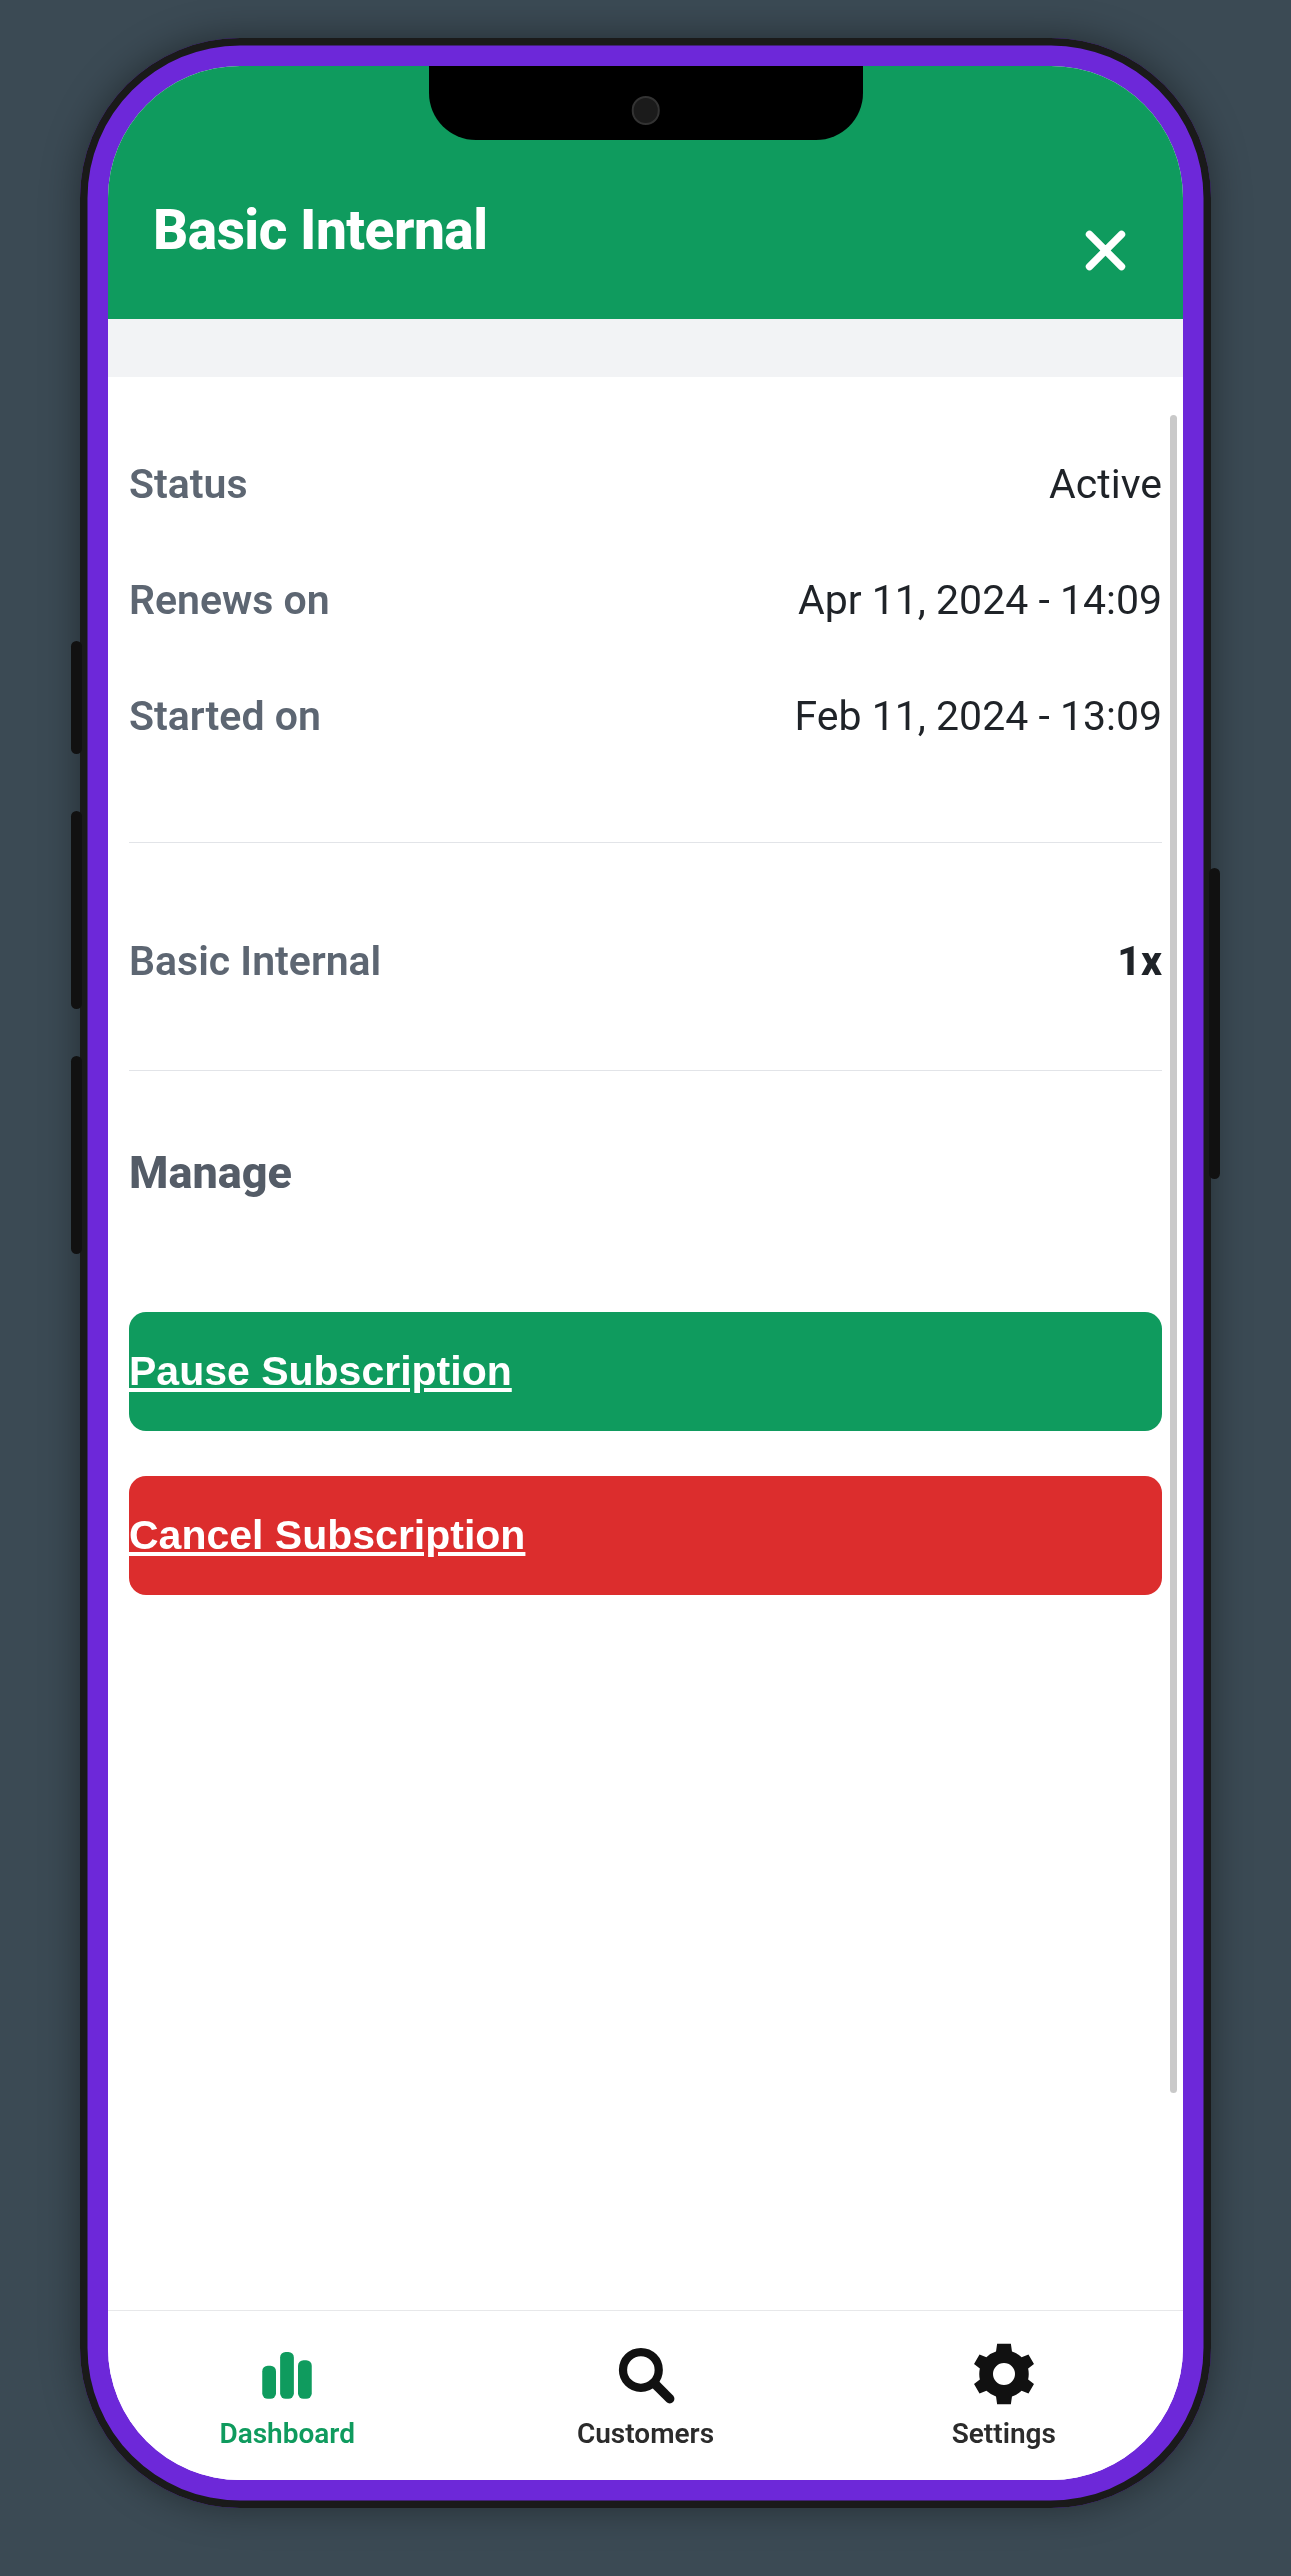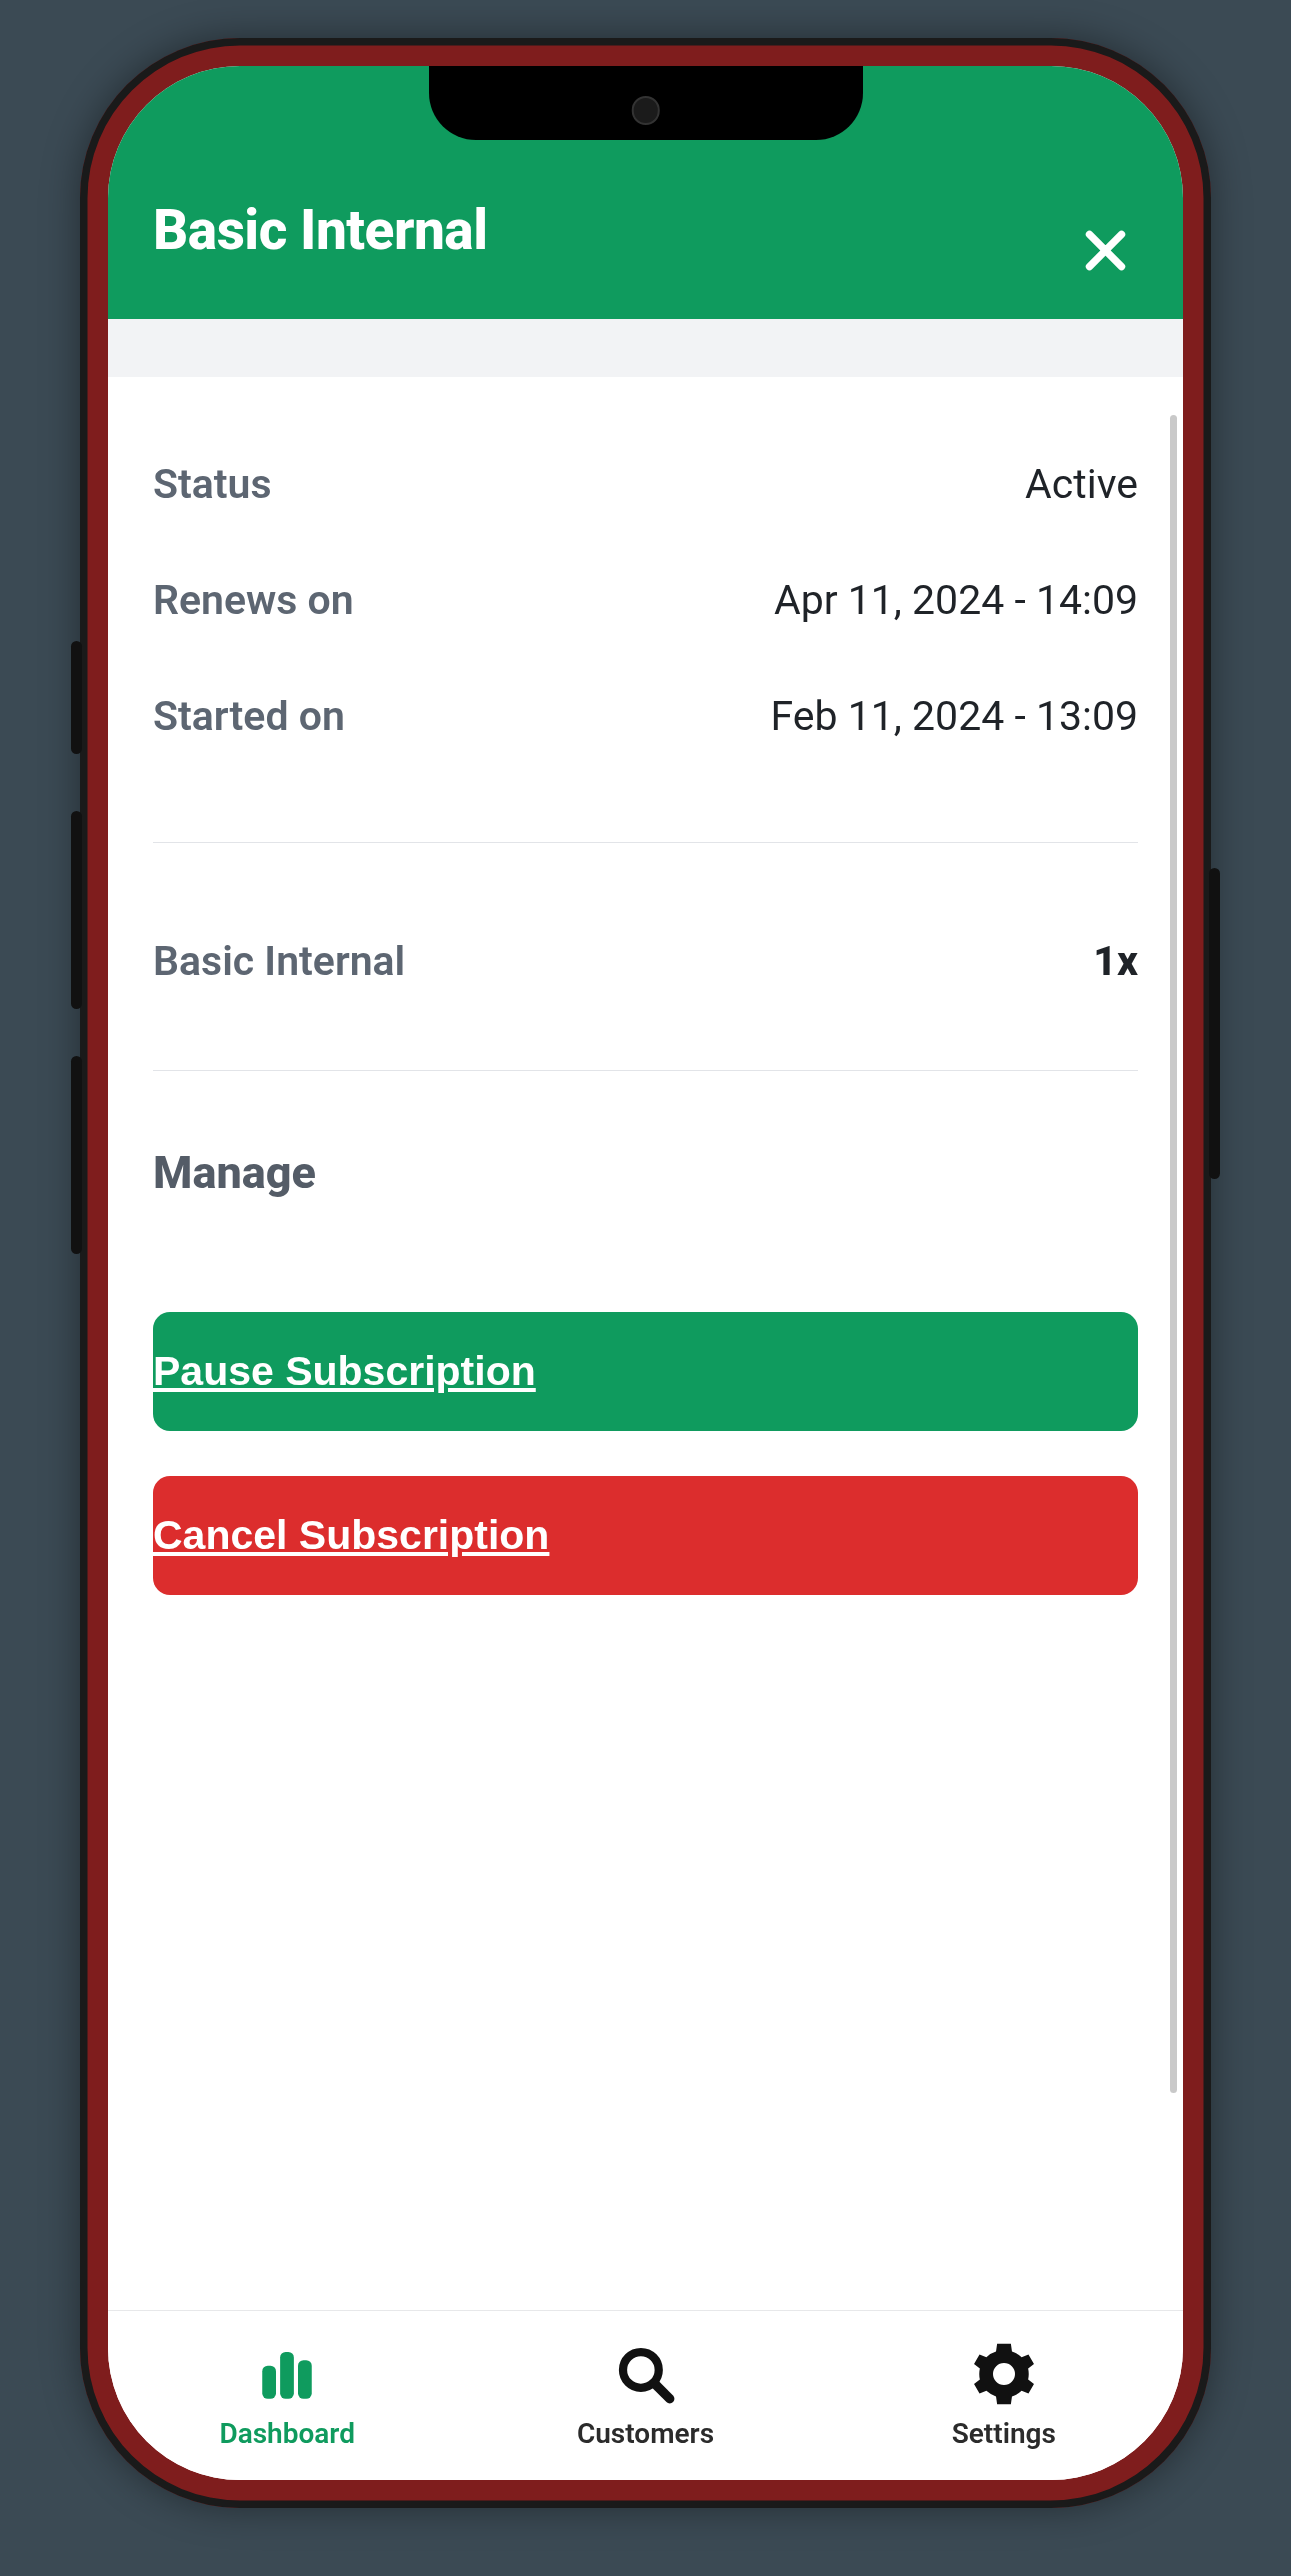--- a/index.html
+++ b/index.html
@@ -10,21 +10,21 @@
   }
   .stage {
     width: 1292px; height: 2576px;
     position: relative;
     background: #3b4a54;
   }
   .phone {
     position: absolute;
     left: 80px; top: 38px;
     width: 1131px; height: 2470px;
-    background: #7f1d1d;
+    background: #6d28d9;
     border-radius: 160px;
     box-shadow: 0 0 38px rgba(0,0,0,0.4), inset 0 0 0 7.5px #1a1a1a;
   }
   .side-btn { position: absolute; background:#111; border-radius:5.7px; }
   .side-left-1 { left:-9.4px; top:603px; width:11.3px; height:113px; }
   .side-left-2 { left:-9.4px; top:773px; width:11.3px; height:198px; }
   .side-left-3 { left:-9.4px; top:1018px; width:11.3px; height:198px; }
   .side-right  { right:-9.4px; top:830px; width:11.3px; height:311px; }
 
   .screen {
@@ -73,21 +73,21 @@
     position: absolute;
     right: 45px; top: 151px;
     width: 66px; height: 66px;
     display:flex; align-items:center; justify-content:center;
     cursor:pointer;
   }
   .close-btn svg { width: 55px; height: 55px; }
 
   .gap-bar { height: 58px; background: #f2f3f5; }
 
-  .content { background:#fff; padding: 0 45px; position:relative; }
+  .content { background:#fff; padding: 0 21px; position:relative; }
   .scroll-indicator{
     position:absolute; right:5.7px; top:38px; width:7.5px; height:1678px;
     background:#c9c9c9; border-radius:3.8px;
   }
 
   .section { padding-top: 66px; }
   .row { display:flex; justify-content:space-between; align-items:center; padding: 17px 0; }
   .label { color:#5d6672; font-size:41px; font-weight:600; }
   .value { color:#1f2328; font-size:41px; font-weight:400; }
   .row + .row { margin-top: 34px; }

